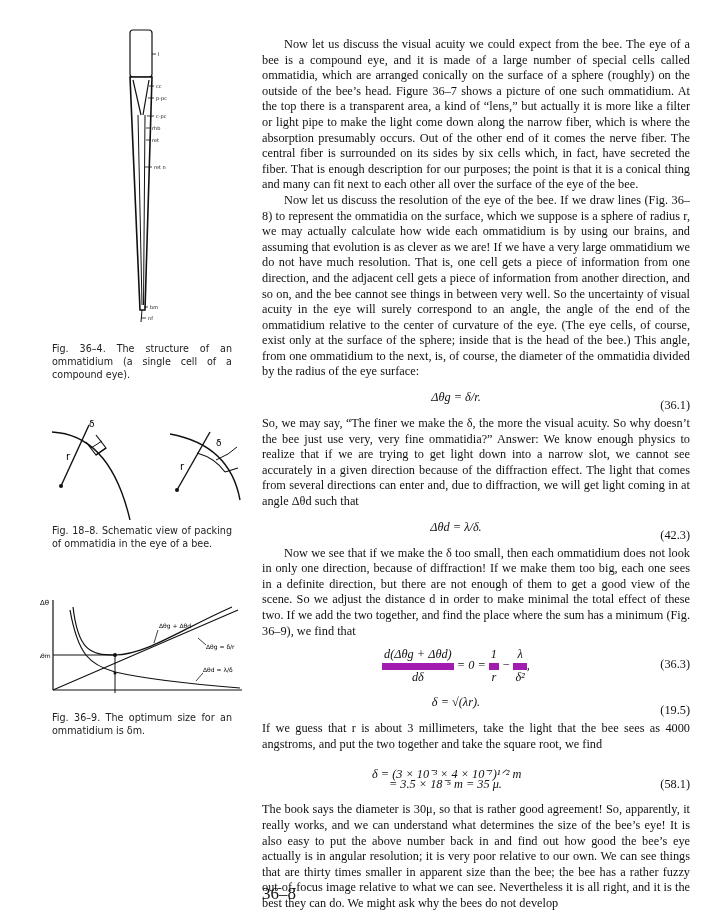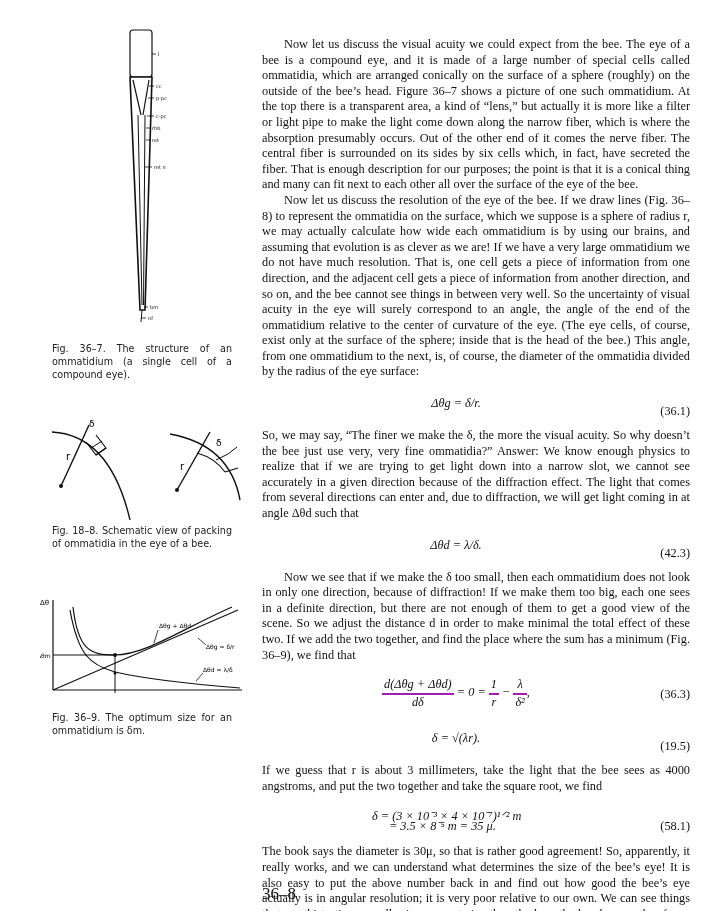--- a/index.html
+++ b/index.html
@@ -1,28 +1,28 @@
 <!DOCTYPE html>
 <html><head>
 <meta charset="utf-8">
 <style>
   html, body { margin:0; padding:0; background:#ffffff; }
   body { width:705px; height:911px; position:relative; overflow:hidden; font-family:"Liberation Serif", serif; color:#111; }
   .main { position:absolute; left:262px; top:37px; width:428px; font-size:12.3px; line-height:15.6px; text-align:justify; }
   .main p { margin:0; }
   .indent { text-indent:22px; }
-  .eq { position:relative; height:24px; margin:12px 0; }
+  .eq { position:relative; height:24px; margin:6px 0; }
   .eq .expr { position:absolute; left:0; right:40px; text-align:center; top:4px; font-style:italic; }
   .eq .num { position:absolute; right:0; top:12px; }
   .eq.tall { height:40px; }
   .eq.tall .expr { top:2px; }
   .eq.tall .num { top:12px; }
   .frac { display:inline-block; vertical-align:middle; text-align:center; }
   .frac span { display:block; padding:0 2px; }
-  .frac .top { border-bottom:2px solid #a21caf; }
+  .frac .top { border-bottom:7px solid #a21caf; }
   .eq2 { position:relative; height:38px; margin:6px 0; }
   .eq2 .l1 { position:absolute; left:110px; top:2px; font-style:italic;margin-top:7px; }
   .eq2 .l2 { position:absolute; left:127px; top:19px; font-style:italic; }
   .eq2 .num { position:absolute; right:0; top:19px; }
   .pageno { position:absolute; left:262px; top:884px; font-size:17px; }
   .caption { position:absolute; left:52px; width:180px; font-family:"DejaVu Sans", sans-serif; font-size:9.6px; line-height:13px; text-align:justify; color:#222; }
   .figure { position:absolute; }
 </style>
 </head>
 <body>
@@ -49,21 +49,21 @@
     <line x1="46" y1="120" x2="51" y2="120" stroke="#111" stroke-width="0.8"></line>
       <text x="52" y="122">ret</text>
     <line x1="45" y1="147" x2="52" y2="147" stroke="#111" stroke-width="0.8"></line>
       <text x="54" y="149">ret n</text>
     <line x1="44" y1="287" x2="48" y2="287" stroke="#111" stroke-width="0.8"></line>
       <text x="50" y="289">bm</text>
     <line x1="41" y1="298" x2="46" y2="298" stroke="#111" stroke-width="0.8"></line>
       <text x="48" y="300">nf</text>
   </g>
 </svg>
-<div class="caption" style="top:342px">Fig. 36–7. The structure of an ommatidium (a single cell of a compound eye).</div>
+<div class="caption" style="top:342px">Fig. 36–4. The structure of an ommatidium (a single cell of a compound eye).</div>
 
 <svg class="figure" style="left:40px;top:420px" width="205" height="100" viewBox="0 0 205 100">
   <path d="M12,12 Q70,15 90,100" fill="none" stroke="#111" stroke-width="1.4"></path>
   <line x1="21" y1="66" x2="49" y2="5" stroke="#111" stroke-width="1.4"></line>
   <circle cx="21" cy="66" r="2" fill="#111"></circle>
   <polyline points="46,22 56,35 66,28 56,15" fill="none" stroke="#111" stroke-width="1.2"></polyline>
   <line x1="56" y1="35" x2="66" y2="28" stroke="#111" stroke-width="1.2"></line>
   <line x1="51" y1="28" x2="62" y2="21" stroke="#111" stroke-width="1"></line>
   <text x="26" y="40" font-family="DejaVu Sans, sans-serif" font-size="10">r</text>
   <text x="49" y="7" font-family="DejaVu Sans, sans-serif" font-size="9">δ</text>
@@ -125,19 +125,19 @@
     </span>
     <span class="num">(36.3)</span>
   </div>
   <div class="eq" style="margin-top:0">
     <span class="expr">δ = √(λr).</span>
     <span class="num">(19.5)</span>
   </div>
   <p>If we guess that r is about 3 millimeters, take the light that the bee sees as 4000 angstroms, and put the two together and take the square root, we find</p>
   <div class="eq2">
     <span class="l1">δ = (3 × 10⁻³ × 4 × 10⁻⁷)¹ᐟ² m</span>
-    <span class="l2">= 3.5 × 8⁻⁵ m = 35 μ.</span>
+    <span class="l2">= 3.5 × 18⁻⁵ m = 35 μ.</span>
     <span class="num">(58.1)</span>
   </div>
   <p>The book says the diameter is 30μ, so that is rather good agreement! So, apparently, it really works, and we can understand what determines the size of the bee’s eye! It is also easy to put the above number back in and find out how good the bee’s eye actually is in angular resolution; it is very poor relative to our own. We can see things that are thirty times smaller in apparent size than the bee; the bee has a rather fuzzy out-of-focus image relative to what we can see. Nevertheless it is all right, and it is the best they can do. We might ask why the bees do not develop</p>
 </div>
 
 <div class="pageno">36–8</div>
 
 </body></html>

